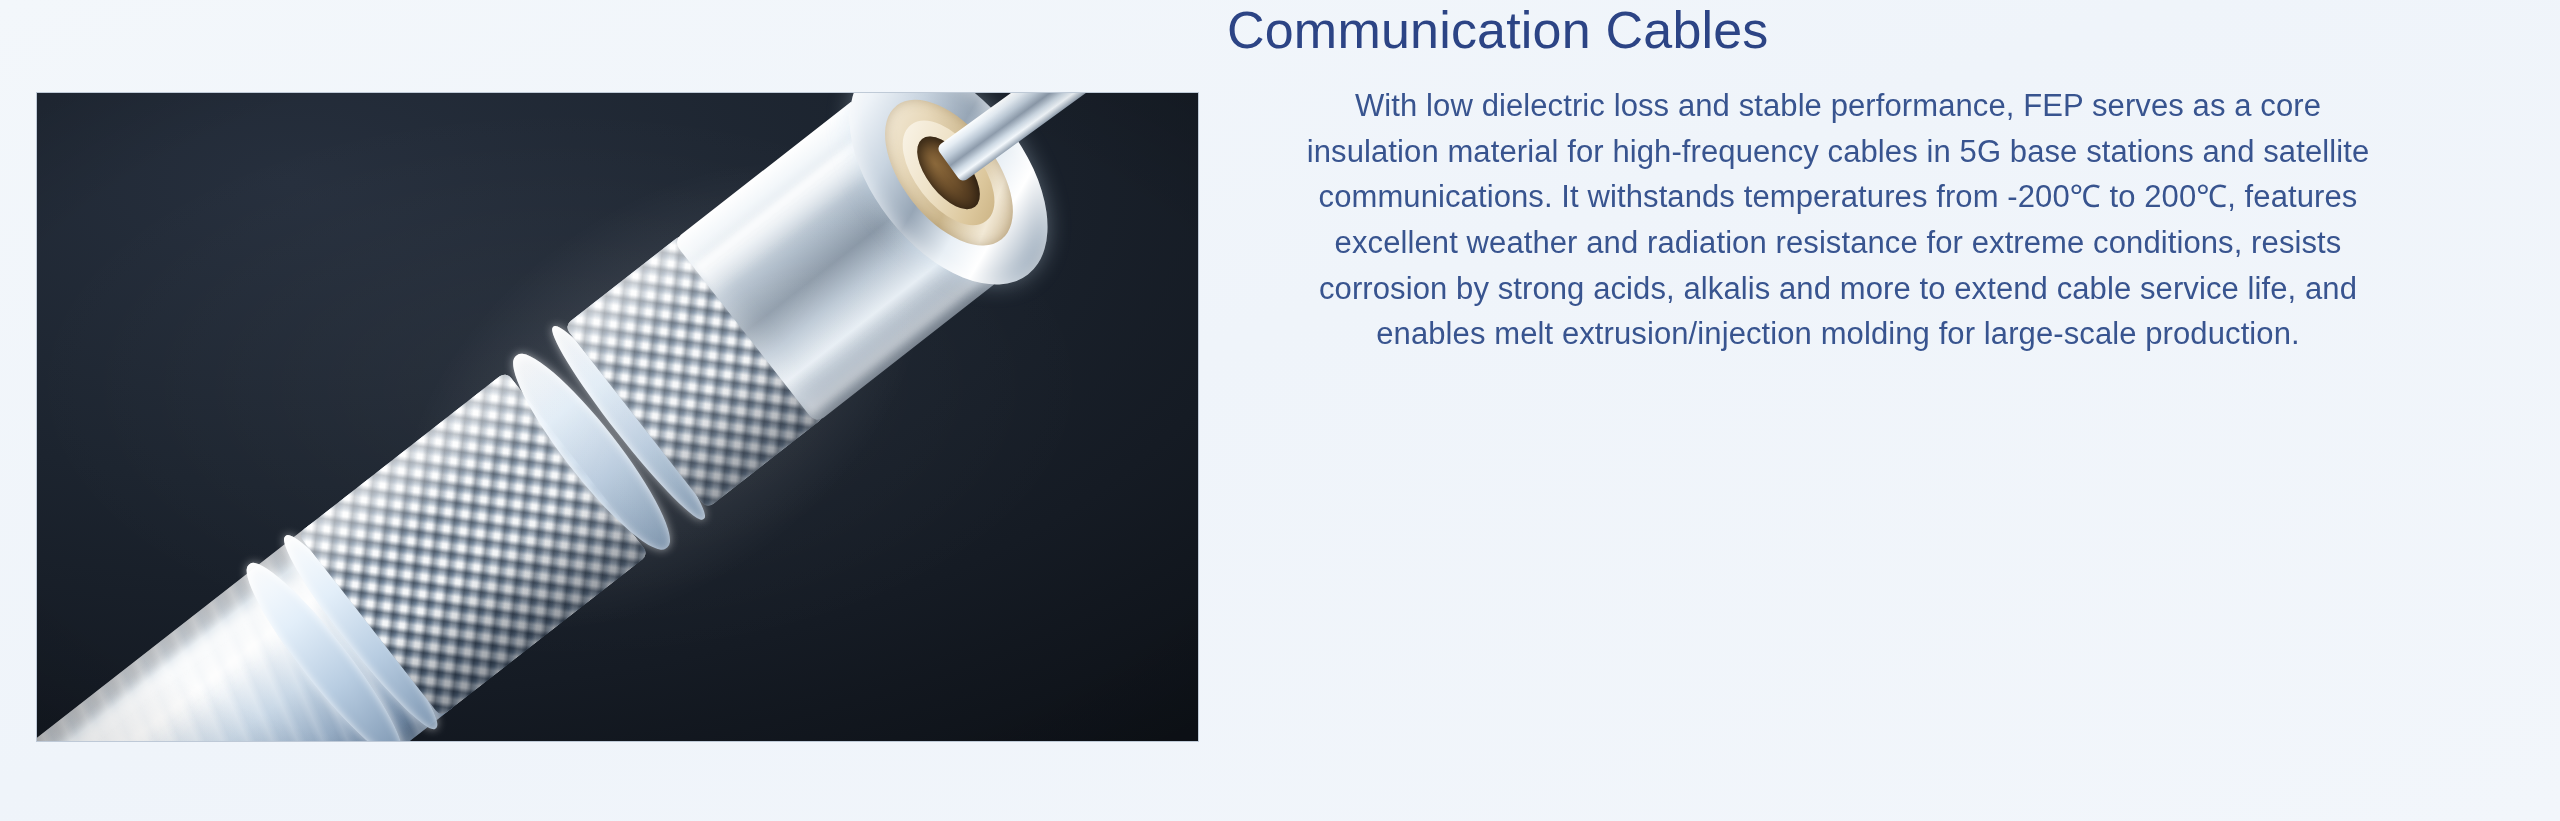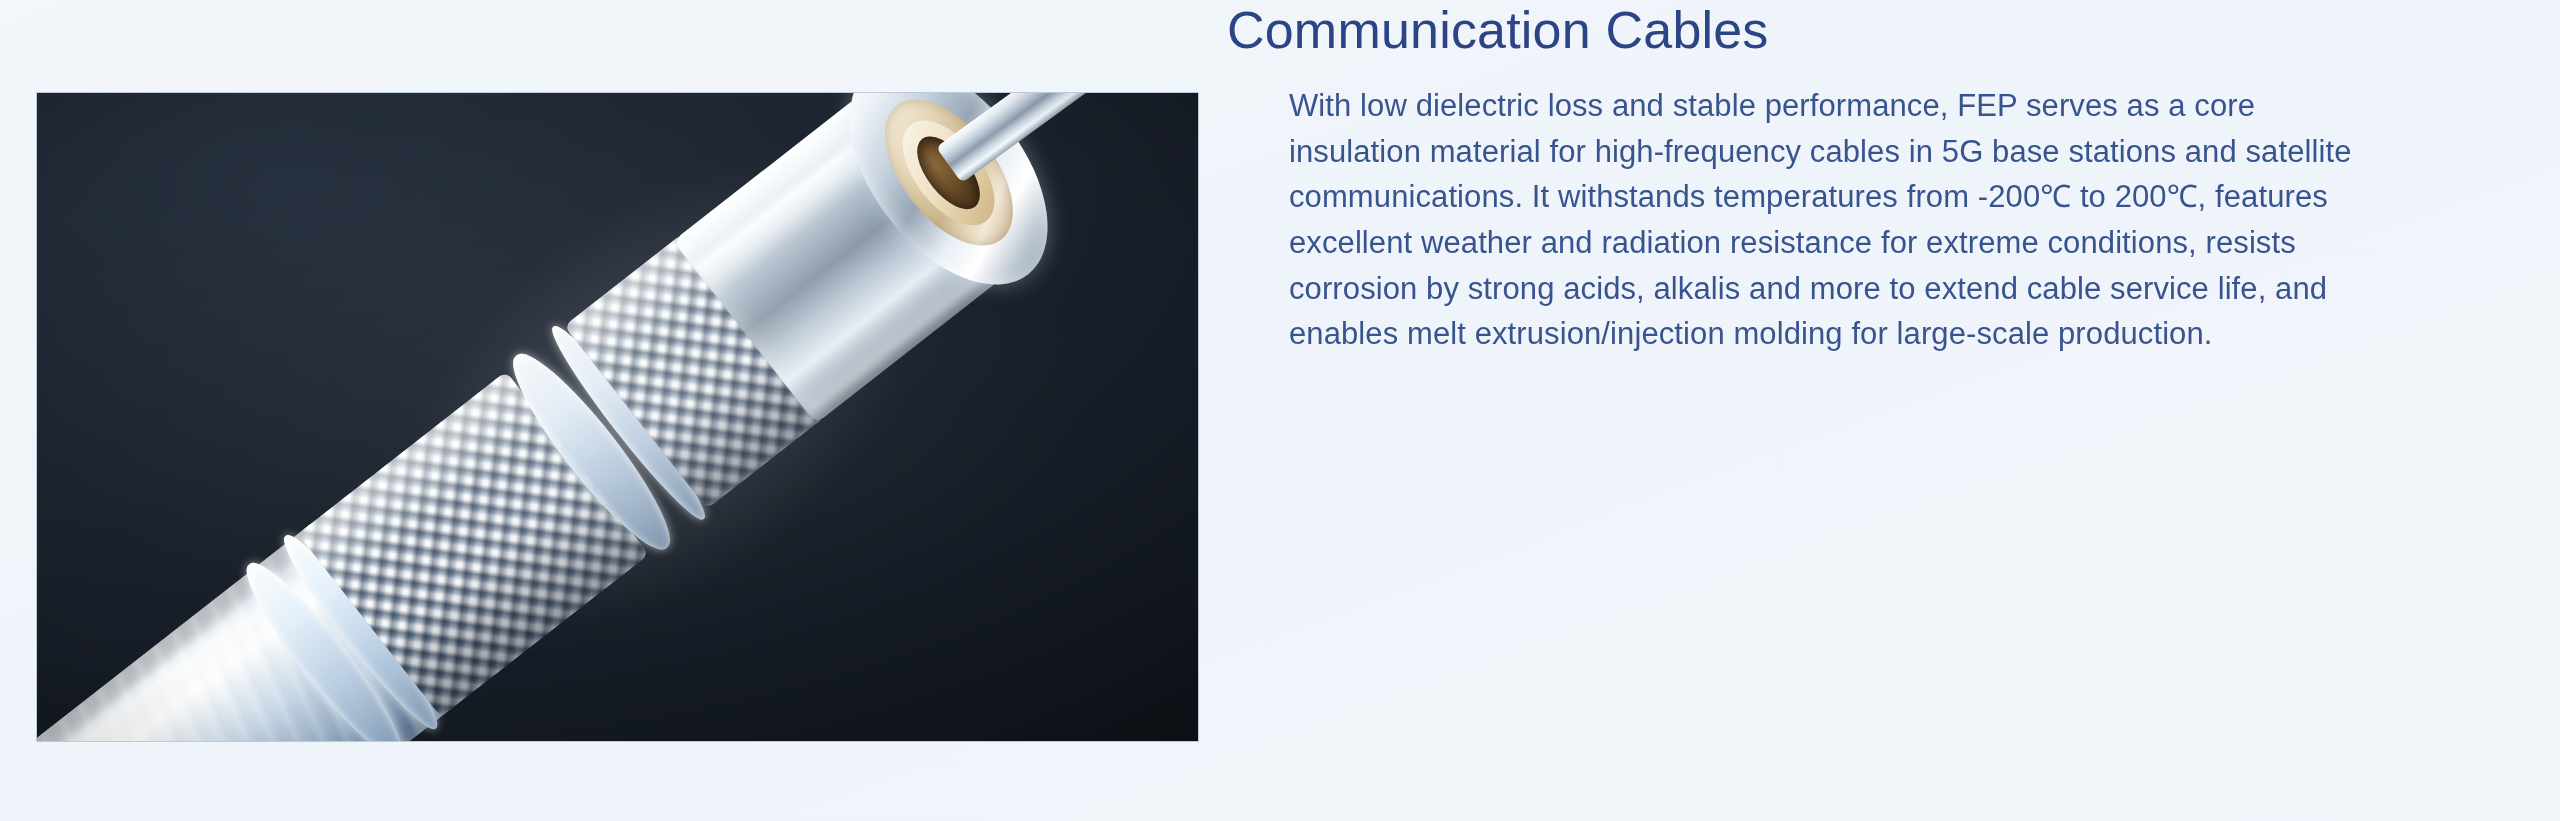--- a/index.html
+++ b/index.html
@@ -310,21 +310,21 @@
     padding-left: 62px;
   }
 
   .body-text {
     margin: 0;
     font-family: "Liberation Sans", sans-serif;
     font-size: 31px;
     line-height: 1.47;
     font-weight: 400;
     color: #38548f;
-    text-align: left;
+    text-align: center;
     letter-spacing: .1px;
   }
 </style>
 </head>
 <body>
 
 <div class="page">
 
   <div class="photo-col">
     <div class="photo">

